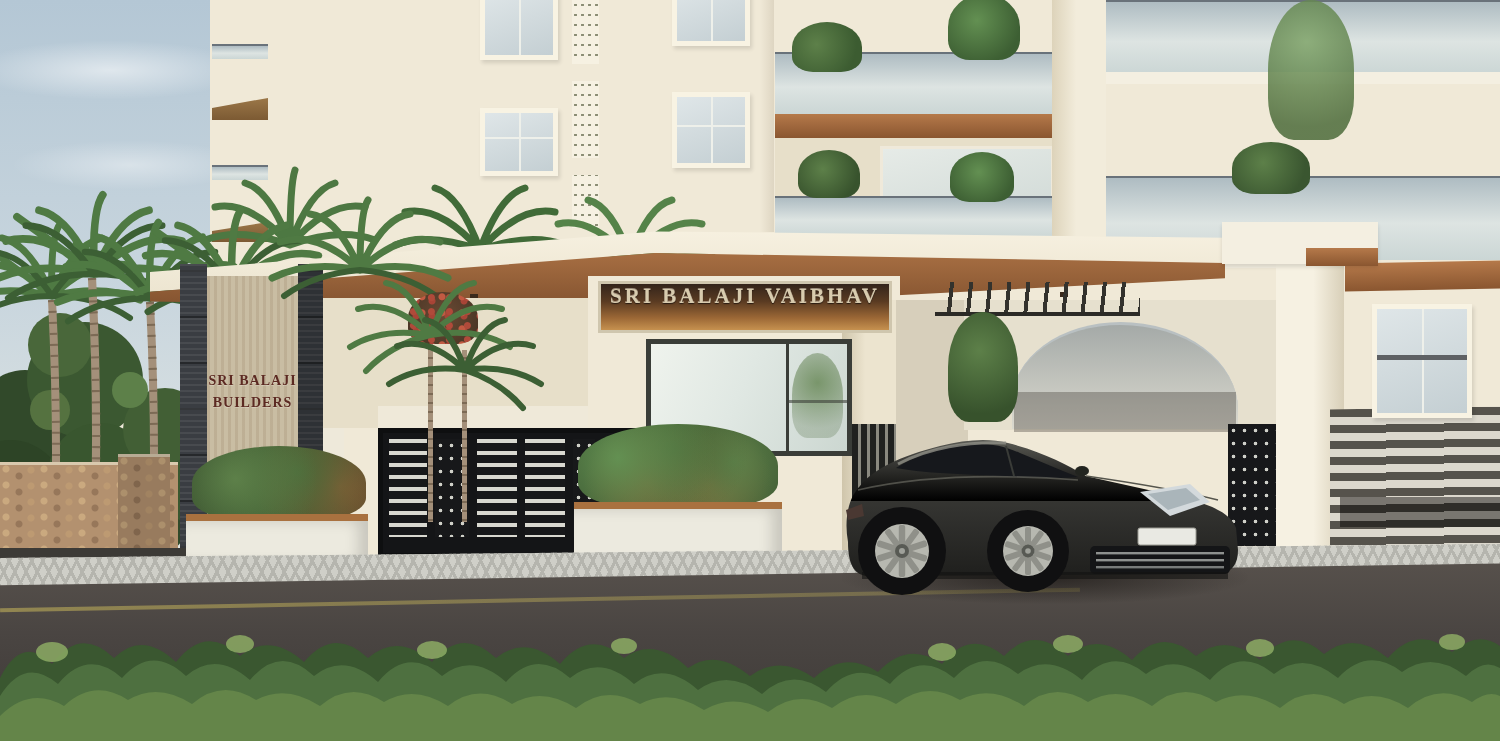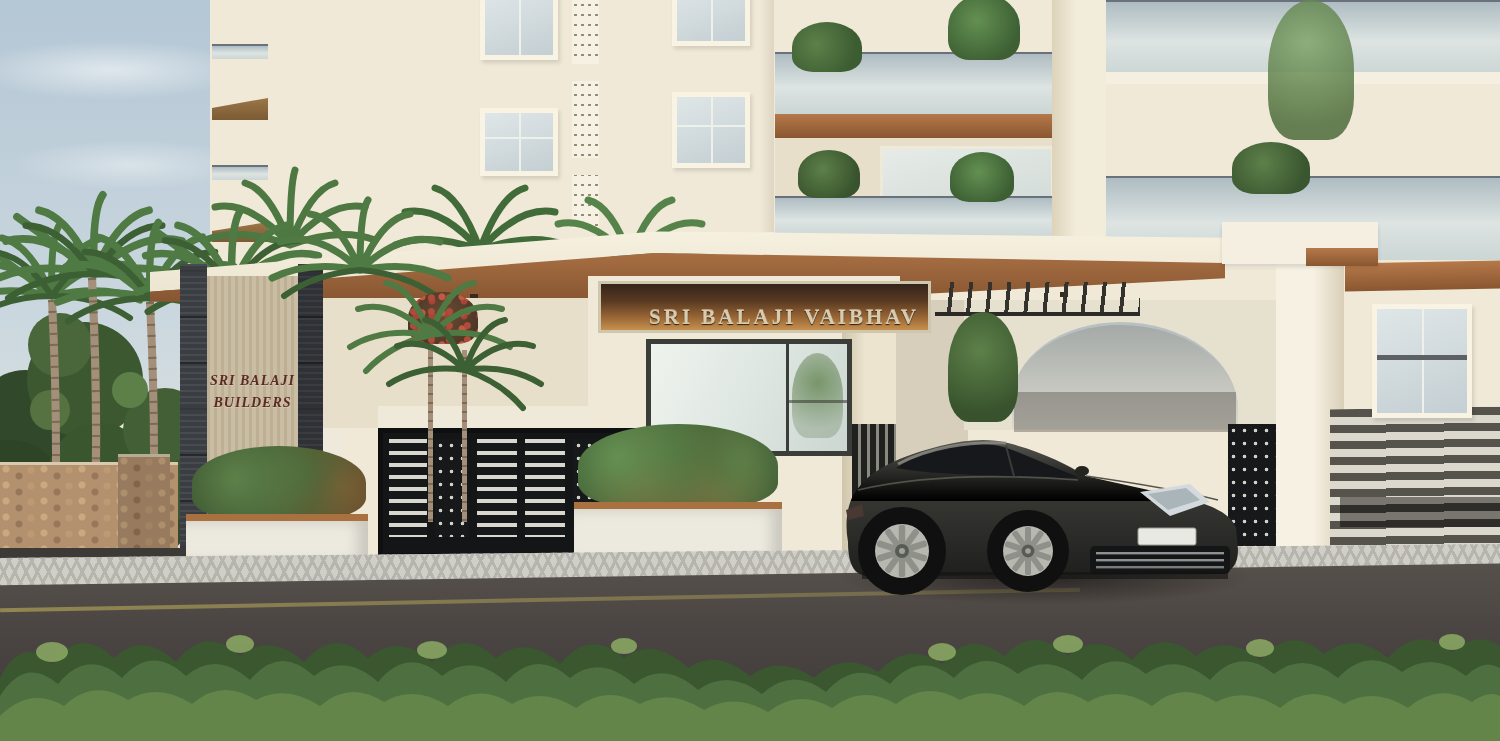--- a/index.html
+++ b/index.html
@@ -3,27 +3,27 @@
 <meta charset="utf-8">
 <style>
   html,body{margin:0;padding:0;background:#222;}
   .scene{position:relative;width:1500px;height:741px;margin:0 auto;overflow:hidden;
          font-family:"Liberation Serif",serif;background:#cdd9df;}
   .abs{position:absolute;}
   .glass{background:linear-gradient(180deg,#aebcc2 0%,#dde4e2 55%,#cbd6d5 100%);border-top:2px solid #69727a;}
   .wood{background:linear-gradient(180deg,#b5794a 0%,#8a5630 100%);}
   .cream{background:#f0e9d7;}
   .shade-cream{background:#e7dfc9;}
-  .sign-main{display:flex;align-items:flex-end;justify-content:center;
+  .sign-main{display:flex;align-items:flex-start;justify-content:center;
     border:3px solid #cfc6ae;
     background:linear-gradient(180deg,#33241b 0%,#5a3b22 38%,#9c6836 74%,#c6914f 100%);
     color:#d8cbae;font-size:21px;letter-spacing:3px;font-weight:bold;
-    text-shadow:0 1px 1px #2a1c12,0 -1px 0 rgba(245,236,216,.5);padding-left:39px;}
+    text-shadow:0 1px 1px #2a1c12,0 -1px 0 rgba(245,236,216,.5);}
   .board{background:#c9bda3;
-    background-image:repeating-linear-gradient(90deg,rgba(120,90,60,.14) 0 3px,rgba(0,0,0,0) 3px 7px);font-style:italic;}
+    background-image:repeating-linear-gradient(90deg,rgba(120,90,60,.14) 0 3px,rgba(0,0,0,0) 3px 7px);}
   .board-text{width:100%;text-align:center;color:#5c2a22;font-weight:bold;font-size:14px;
     letter-spacing:1px;line-height:22px;text-shadow:0 1px 0 rgba(255,255,255,.25);}
   .stone-side{background:#3a3d42;
     background-image:repeating-linear-gradient(180deg,rgba(255,255,255,.07) 0 2px,rgba(0,0,0,0) 2px 6px),
     repeating-linear-gradient(0deg,rgba(0,0,0,.35) 0 2px,rgba(0,0,0,0) 2px 46px);}
   .rubble{background-color:#b3916f;
     background-image:radial-gradient(circle at 6px 4px,#caa97f 3px,rgba(0,0,0,0) 4px),
       radial-gradient(circle at 19px 11px,#97775a 3px,rgba(0,0,0,0) 4px),
       radial-gradient(circle at 31px 5px,#bd9a72 3px,rgba(0,0,0,0) 4px);
     background-size:38px 16px;border-top:3px solid #d9c9ae;}

